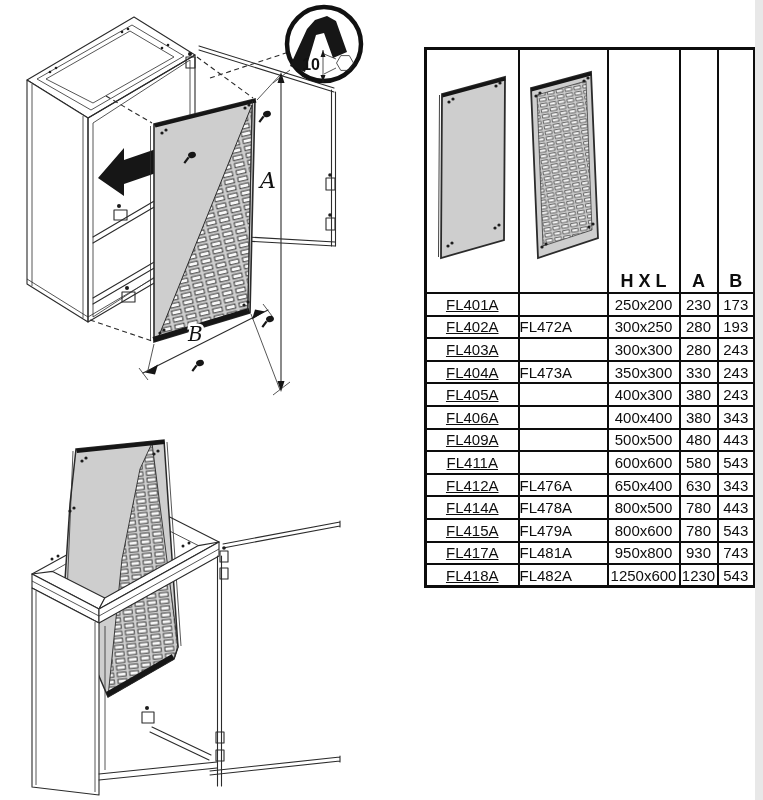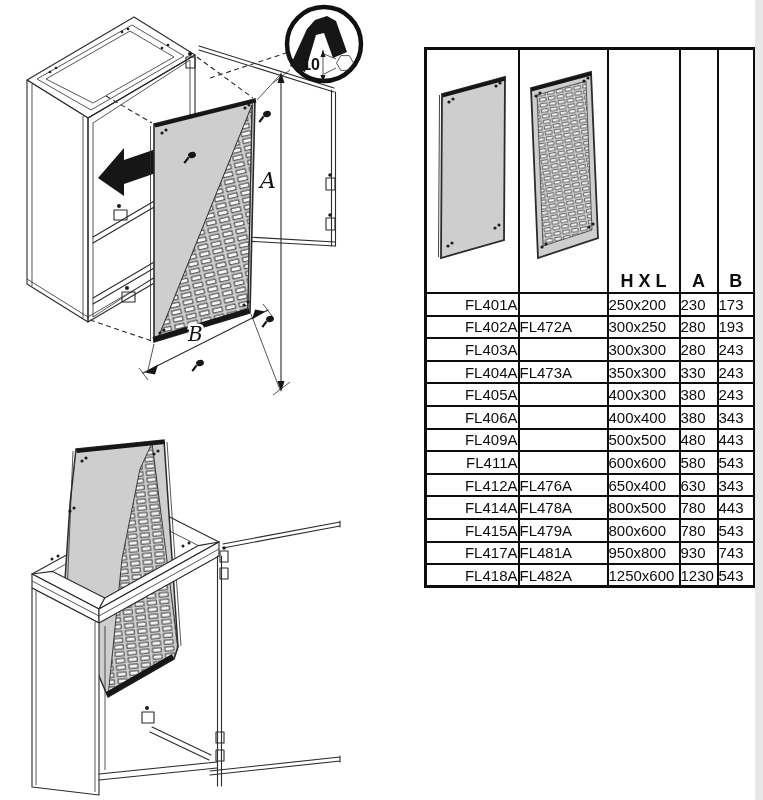--- a/index.html
+++ b/index.html
@@ -9,23 +9,23 @@
   #fig-bottom{position:absolute;left:2px;top:424px;}
   #table-wrap{position:absolute;left:424px;top:47px;}
   table.dim-table{border-collapse:collapse;table-layout:fixed;border:3px solid #0d0d0d;}
   table.dim-table th,table.dim-table td{border:2px solid #0d0d0d;padding:0;margin:0;
       font-family:"Liberation Sans",sans-serif;color:#0d0d0d;overflow:hidden;}
   th.img-cell{vertical-align:top;background:#fff;}
   th.lbl{vertical-align:bottom;text-align:center;font-size:18px;font-weight:bold;padding-bottom:5px;border-radius:11px;}
   tr.header-row{height:242px;}
   tr.body-row{height:22.6px;}
   tr.body-row td{font-size:15px;vertical-align:middle;line-height:1;}
-  td.col0{text-align:right;padding-left:17px;}
+  td.col0{text-align:center;padding-left:17px;text-decoration:underline;}
   td.col1{text-align:left;padding-left:18px;}
-  td.col2,td.col3,td.col4{}
+  td.col2,td.col3,td.col4{text-align:center;}
   #edge-strip{position:absolute;right:0;top:0;width:8px;height:800px;}
   svg .ln{stroke:#2b2b2b;stroke-width:1.1;fill:none;stroke-linejoin:round;stroke-linecap:round;}
   svg .thin{stroke:#2b2b2b;stroke-width:0.8;fill:none;}
   svg .dash{stroke:#2b2b2b;stroke-width:1.1;fill:none;stroke-dasharray:5 3.5;}
   svg .blk{fill:#161616;stroke:none;}
   svg .wface{fill:#ffffff;stroke:#2b2b2b;stroke-width:1.1;stroke-linejoin:round;}
   svg .dot{fill:#1c1c1c;stroke:none;}
   svg text.dimlab{font-family:"DejaVu Serif",serif;font-style:italic;fill:#111;}
 </style>
 </head>

